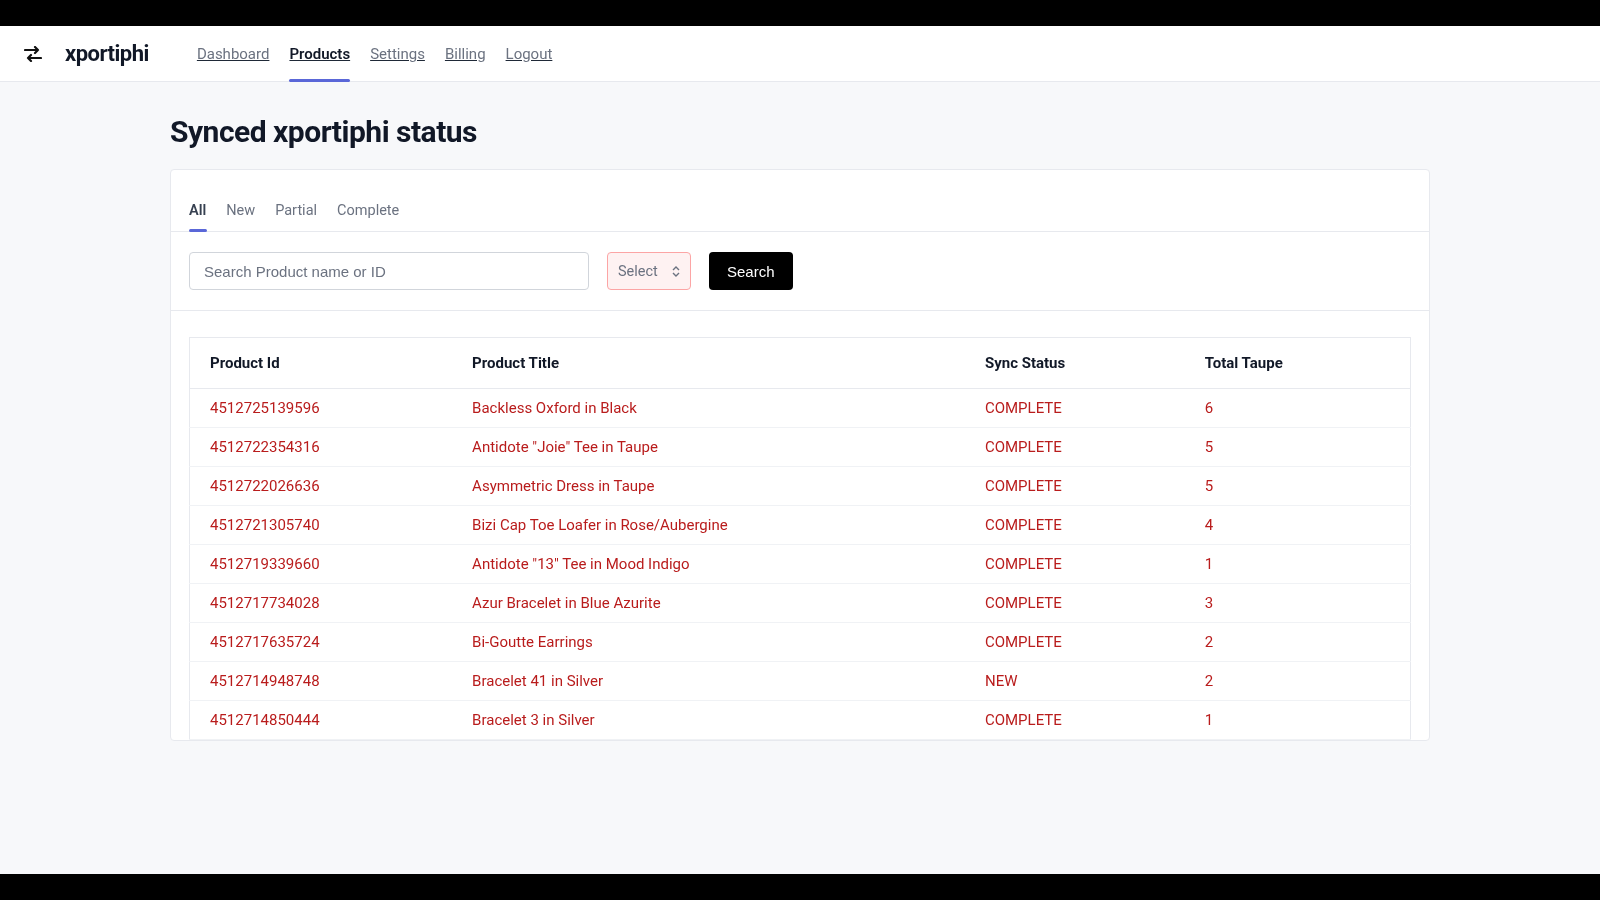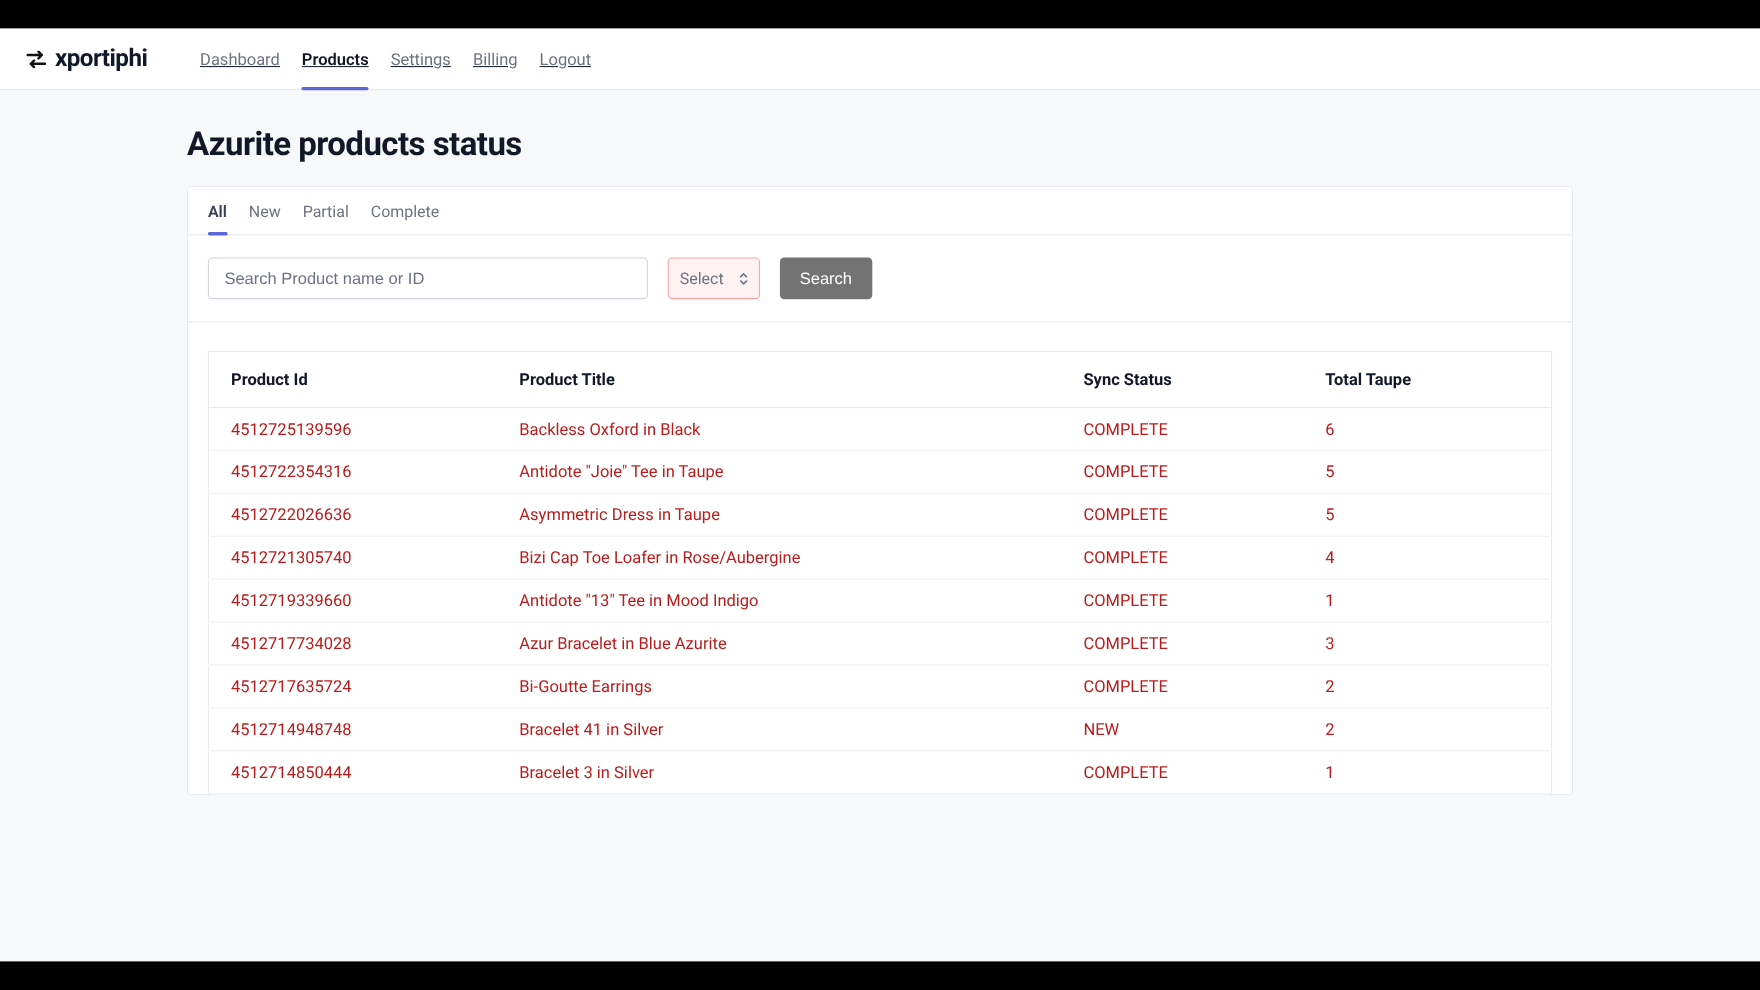--- a/index.html
+++ b/index.html
@@ -21,21 +21,21 @@
       background: #fff;
       border-bottom: 1px solid #e7e9ee;
       display: flex;
       align-items: center;
       padding: 0 24px;
       height: 56px;
     }
     .brand {
       display: flex;
       align-items: center;
-      gap: 6px;
+      gap: 21px;
       font-weight: 700;
       font-size: 22px;
       letter-spacing: -0.5px;
       color: #111827;
       margin-right: 48px;
     }
     .brand-icon {
       display: inline-flex;
       flex-direction: column;
       justify-content: center;
@@ -95,20 +95,21 @@
       gap: 20px;
       padding: 14px 18px 0 18px;
       border-bottom: 1px solid #e7e9ee;
     }
     .filter-tab {
       font-size: 14.5px;
       color: #6b7280;
       cursor: pointer;
       padding-bottom: 12px;
       position: relative;
+      margin-top: 18px;
     }
     .filter-tab.active {
       color: #374151;
       font-weight: 600;
     }
     .filter-tab.active::after {
       content: "";
       position: absolute;
       left: 0;
       bottom: -1px;
@@ -155,21 +156,21 @@
     .select-caret {
       display: flex;
       flex-direction: column;
       gap: 1px;
       align-items: center;
     }
     .select-caret svg { display:block; }
     .btn-primary {
       height: 38px;
       padding: 0 18px;
-      background: #737373;
+      background: #000000;
       color: #fff;
       border: none;
       border-radius: 4px;
       font-size: 15px;
       cursor: pointer;
     }
     .table-wrap {
       padding: 26px 18px 0 18px;
     }
     table {
@@ -217,21 +218,21 @@
   <div class="nav-items" id="nav-items">
       <div class="nav-item">Dashboard</div>
       <div class="nav-item active">Products</div>
       <div class="nav-item">Settings</div>
       <div class="nav-item">Billing</div>
       <div class="nav-item">Logout</div>
     </div>
 </div>
 
 <div class="page">
-  <h1 class="page-title">Azurite products status</h1>
+  <h1 class="page-title">Synced xportiphi status</h1>
 
   <div class="card">
     <div class="filter-tabs" id="filter-tabs">
         <div class="filter-tab active">All</div>
         <div class="filter-tab">New</div>
         <div class="filter-tab">Partial</div>
         <div class="filter-tab">Complete</div>
       </div>
 
     <div class="search-row">

